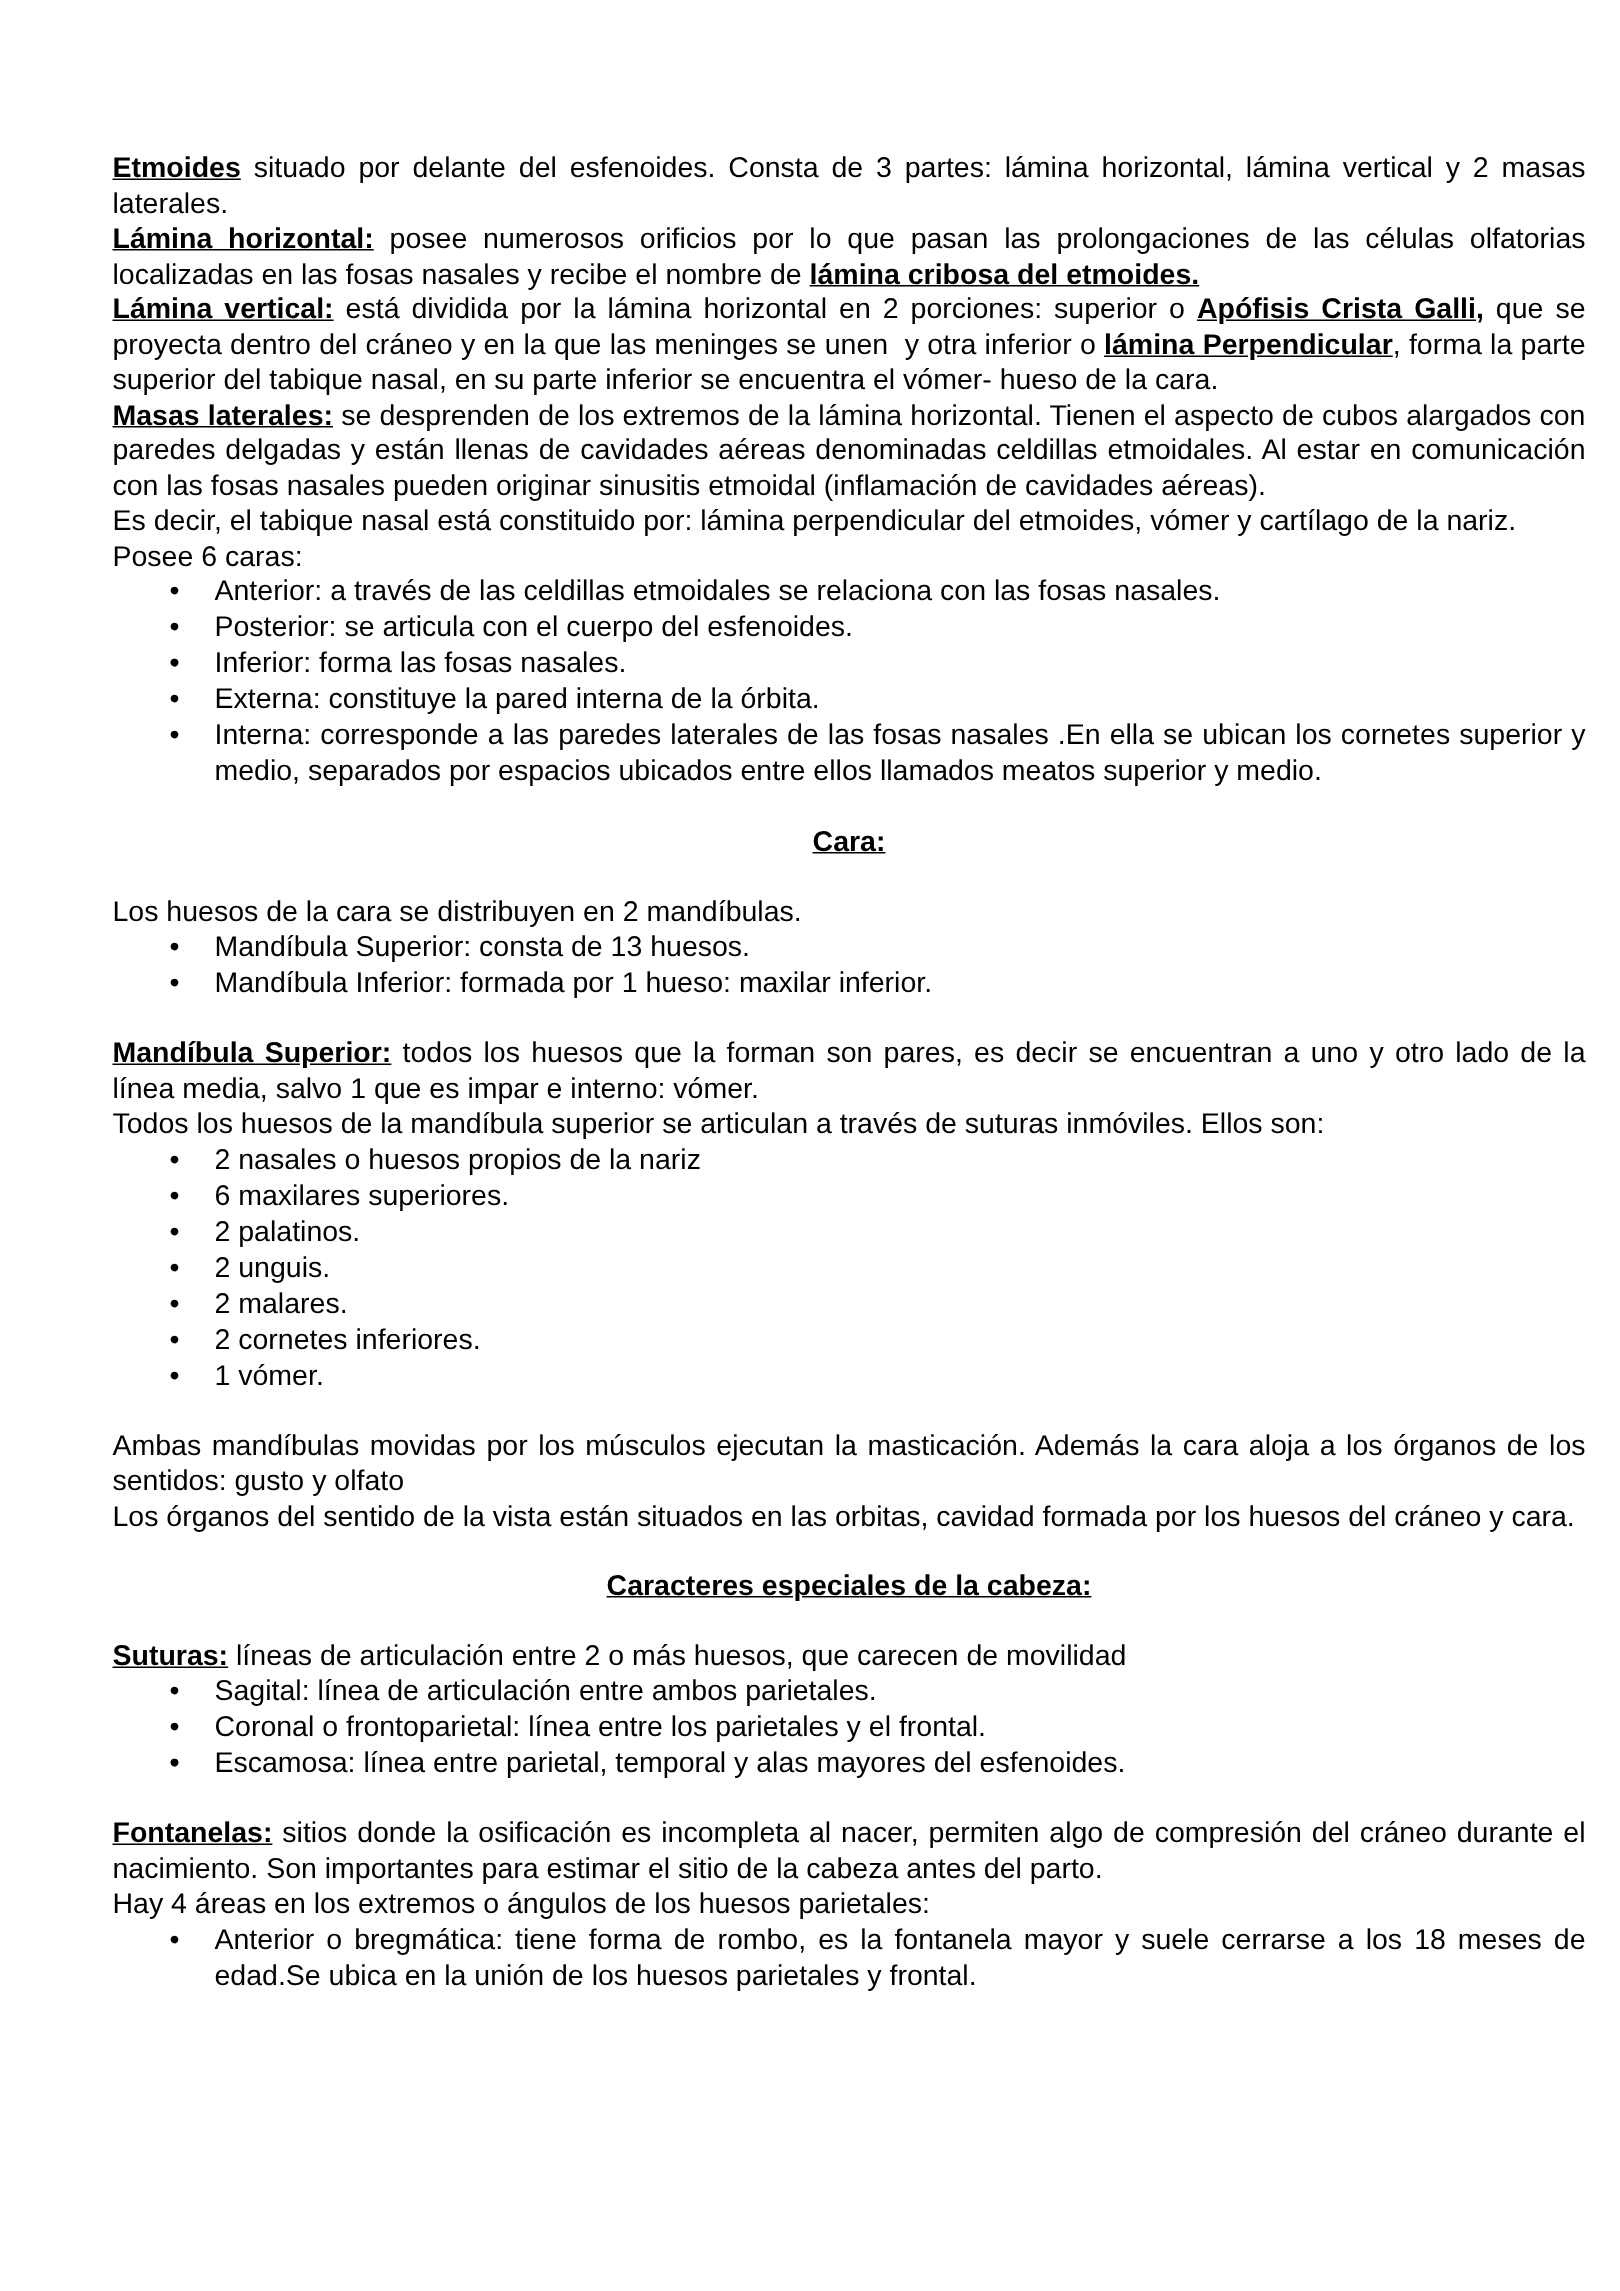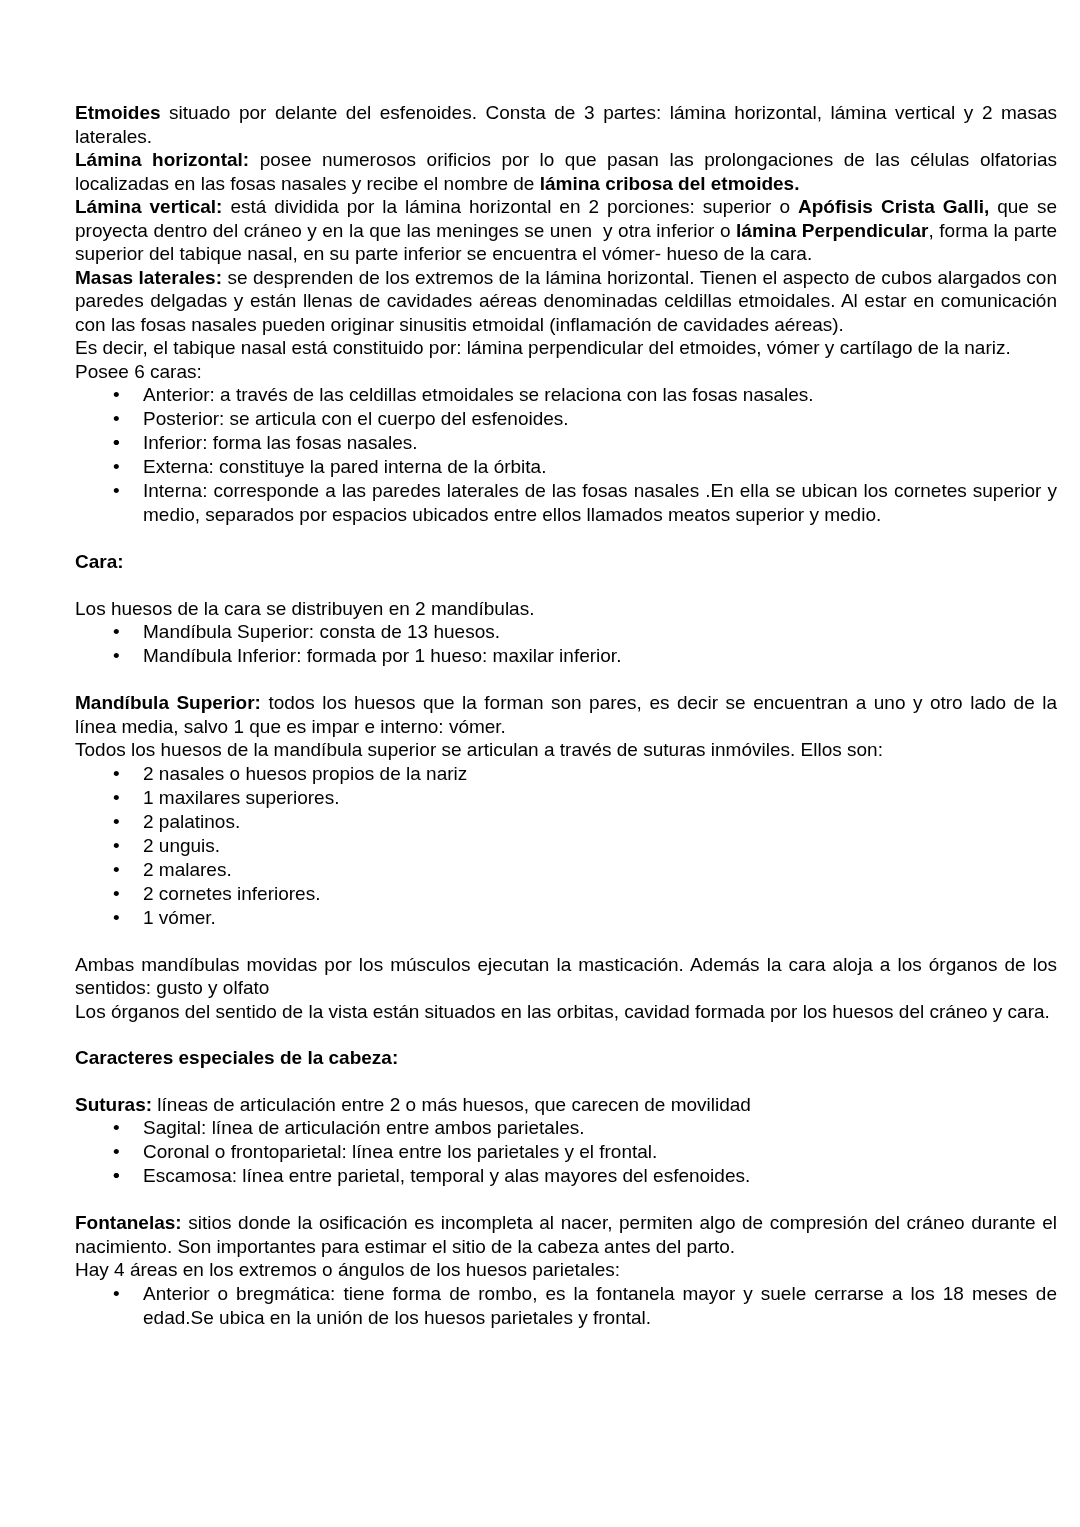--- a/index.html
+++ b/index.html
@@ -21,24 +21,24 @@
     width: 1080px;
     height: 1527px;
     padding: 101px 23px 0 75px;
     background: #ffffff;
   }
   p {
     margin: 0;
     text-align: justify;
   }
   p.heading {
-    text-align: left;
+    text-align: center;
     font-weight: bold;
   }
-  b { font-weight: bold; }
+  b { font-weight: bold; text-decoration: underline; }
   ul.bullets {
     margin: 0;
     padding: 0;
     list-style: none;
   }
   ul.bullets li {
     position: relative;
     padding-left: 68px;
     line-height: 24px;
     text-align: justify;
@@ -76,21 +76,21 @@
     <p><span>Los huesos de la cara se distribuyen en 2 mandíbulas.</span></p>
     <ul class="bullets">
       <li><span class="dot">•</span><span><span>Mandíbula Superior: consta de 13 huesos.</span></span></li>
       <li><span class="dot">•</span><span><span>Mandíbula Inferior: formada por 1 hueso: maxilar inferior.</span></span></li>
     </ul>
     <div class="spacer"></div>
     <p><b>Mandíbula Superior:</b><span> todos los huesos que la forman son pares, es decir se encuentran a uno y otro lado de la línea media, salvo 1 que es impar e interno: vómer.</span></p>
     <p><span>Todos los huesos de la mandíbula superior se articulan a través de suturas inmóviles. Ellos son:</span></p>
     <ul class="bullets">
       <li><span class="dot">•</span><span><span>2 nasales o huesos propios de la nariz</span></span></li>
-      <li><span class="dot">•</span><span><span>1 maxilares superiores.</span></span></li>
+      <li><span class="dot">•</span><span><span>6 maxilares superiores.</span></span></li>
       <li><span class="dot">•</span><span><span>2 palatinos.</span></span></li>
       <li><span class="dot">•</span><span><span>2 unguis.</span></span></li>
       <li><span class="dot">•</span><span><span>2 malares.</span></span></li>
       <li><span class="dot">•</span><span><span>2 cornetes inferiores.</span></span></li>
       <li><span class="dot">•</span><span><span>1 vómer.</span></span></li>
     </ul>
     <div class="spacer"></div>
     <p><span>Ambas mandíbulas movidas por los músculos ejecutan la masticación. Además la cara aloja a los órganos de los sentidos: gusto y olfato</span></p>
     <p><span>Los órganos del sentido de la vista están situados en las orbitas, cavidad formada por los huesos del cráneo y cara.</span></p>
     <div class="spacer"></div>

